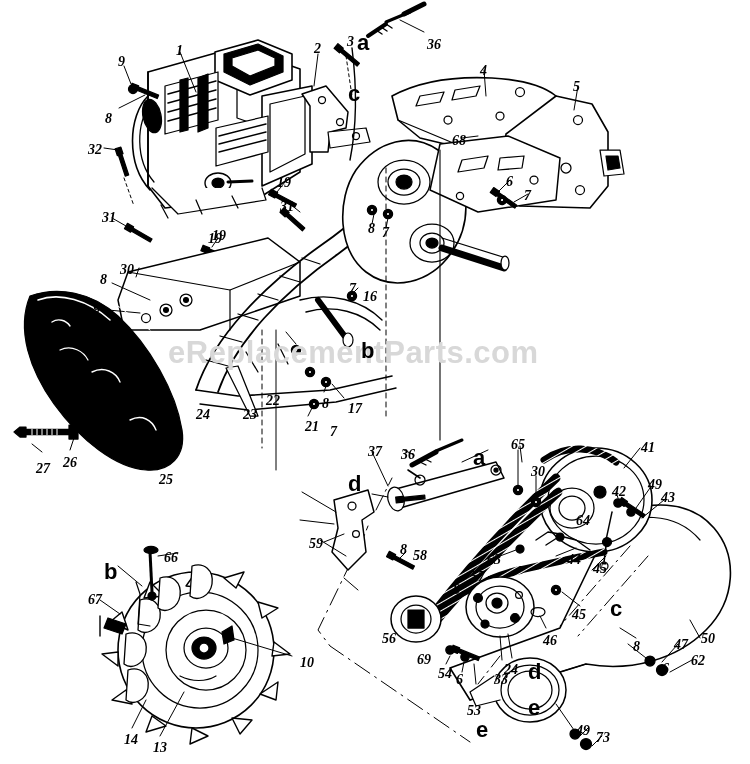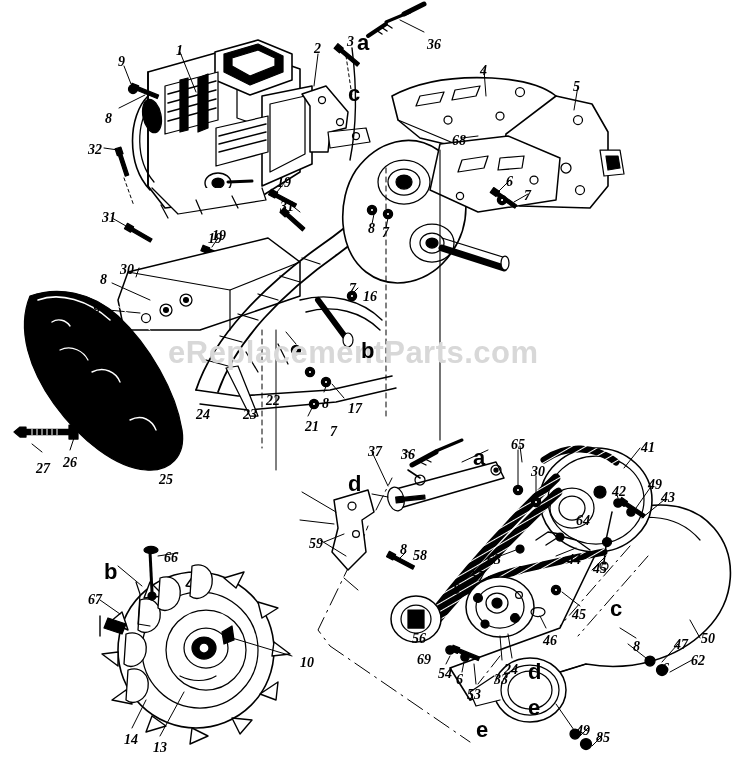--- a/index.html
+++ b/index.html
@@ -553,38 +553,38 @@
       <div class="lbl num" style="left: 309px; top: 537px;">59</div>
       <div class="lbl num" style="left: 400px; top: 543px;">8</div>
       <div class="lbl num" style="left: 413px; top: 549px;">58</div>
       <div class="lbl num" style="left: 487px; top: 553px;">63</div>
       <div class="lbl num" style="left: 567px; top: 553px;">44</div>
       <div class="lbl num" style="left: 593px; top: 562px;">45</div>
       <div class="lbl num" style="left: 471px; top: 570px;">57</div>
       <div class="lbl num" style="left: 453px; top: 583px;">8</div>
       <div class="lbl alpha" style="left: 610px; top: 598px;">c</div>
       <div class="lbl num" style="left: 572px; top: 608px;">45</div>
-      <div class="lbl num" style="left: 412px; top: 632px;">56</div>
+      <div class="lbl num" style="left: 382px; top: 632px;">56</div>
       <div class="lbl num" style="left: 417px; top: 653px;">69</div>
       <div class="lbl num" style="left: 438px; top: 667px;">54</div>
       <div class="lbl num" style="left: 456px; top: 673px;">6</div>
-      <div class="lbl num" style="left: 467px; top: 688px;">53</div>
+      <div class="lbl num" style="left: 467px; top: 704px;">53</div>
       <div class="lbl num" style="left: 494px; top: 673px;">33</div>
       <div class="lbl num" style="left: 504px; top: 663px;">24</div>
       <div class="lbl num" style="left: 543px; top: 634px;">46</div>
       <div class="lbl alpha" style="left: 528px; top: 661px;">d</div>
       <div class="lbl alpha" style="left: 476px; top: 719px;">e</div>
       <div class="lbl alpha" style="left: 528px; top: 697px;">e</div>
       <div class="lbl num" style="left: 701px; top: 632px;">50</div>
       <div class="lbl num" style="left: 674px; top: 638px;">47</div>
       <div class="lbl num" style="left: 691px; top: 654px;">62</div>
       <div class="lbl num" style="left: 633px; top: 640px;">8</div>
       <div class="lbl num" style="left: 662px; top: 662px;">6</div>
       <div class="lbl num" style="left: 576px; top: 724px;">49</div>
-      <div class="lbl num" style="left: 596px; top: 731px;">85</div>
+      <div class="lbl num" style="left: 596px; top: 731px;">73</div>
       <div class="lbl num" style="left: 164px; top: 551px;">66</div>
       <div class="lbl alpha" style="left: 104px; top: 561px;">b</div>
       <div class="lbl num" style="left: 88px; top: 593px;">67</div>
       <div class="lbl num" style="left: 300px; top: 656px;">10</div>
       <div class="lbl num" style="left: 153px; top: 741px;">13</div>
       <div class="lbl num" style="left: 124px; top: 733px;">14</div>
     </div>
 </div>
 
 </body></html>

